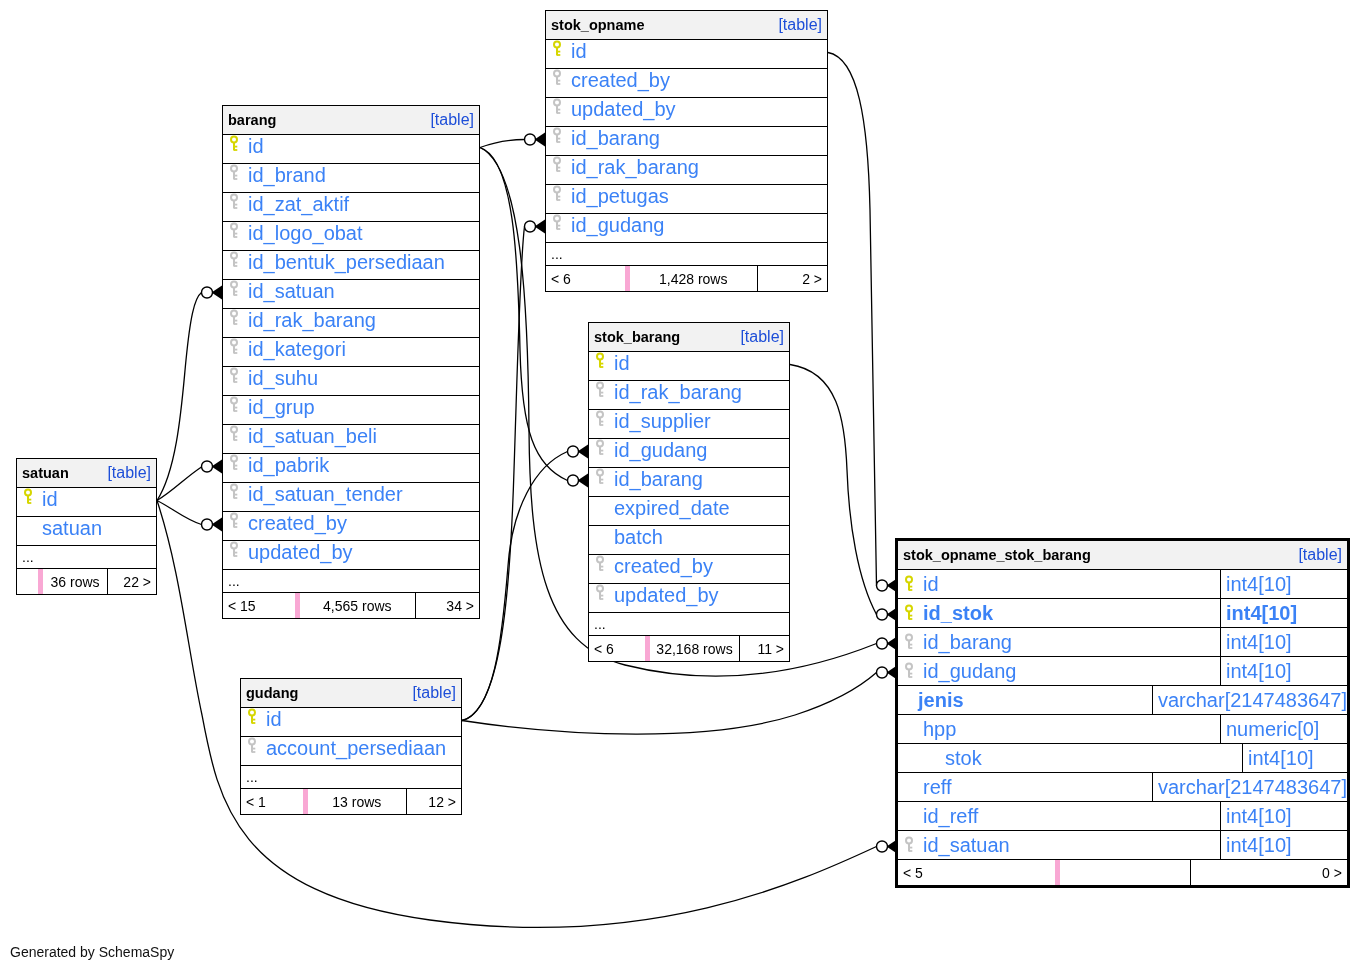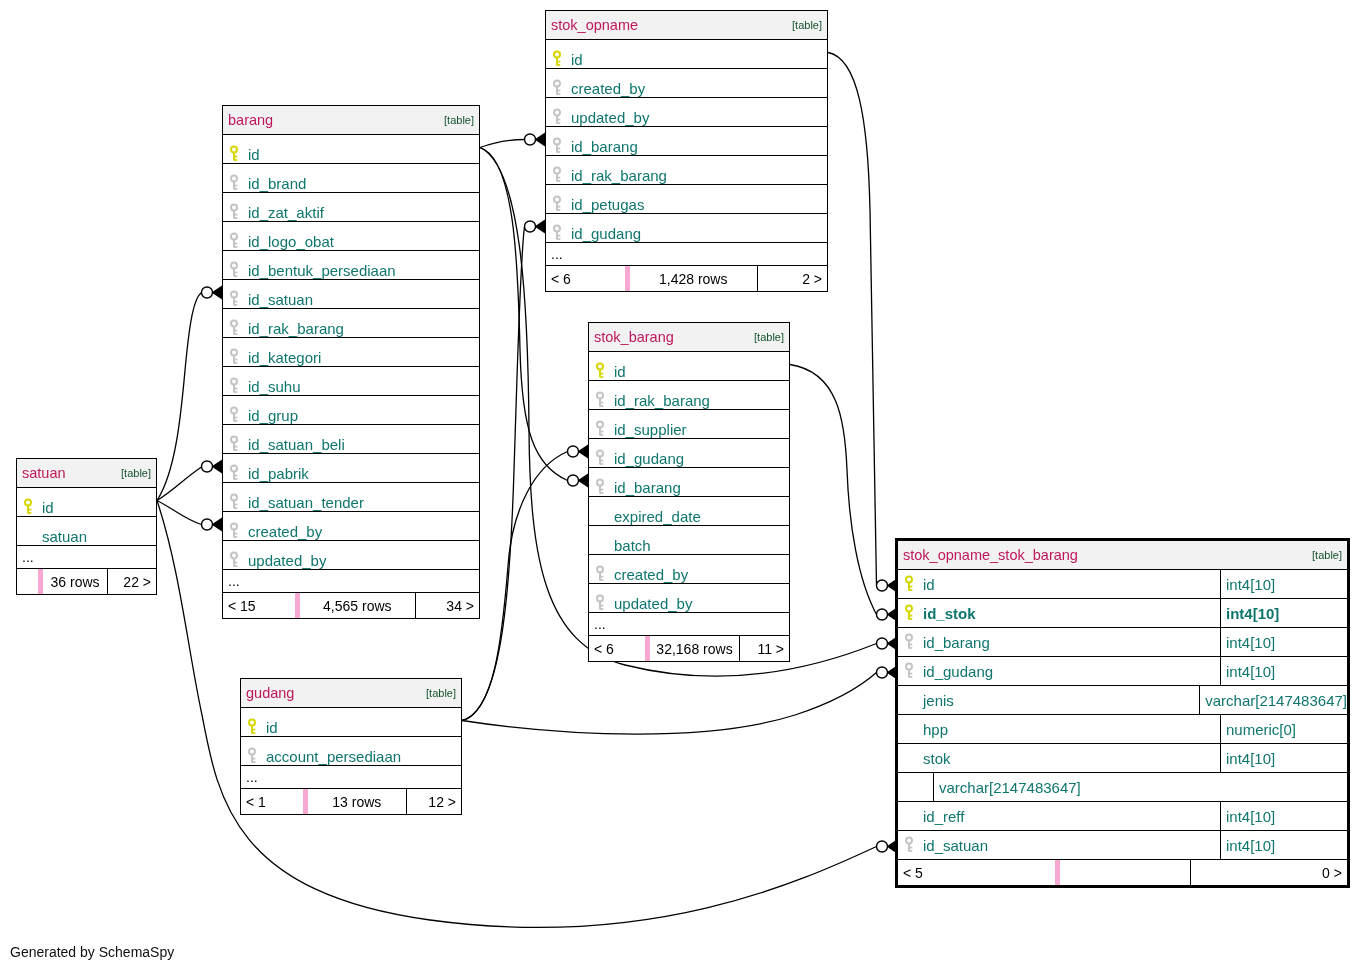--- a/index.html
+++ b/index.html
@@ -3,24 +3,24 @@
 <meta charset="utf-8">
 <style>
   html,body{margin:0;padding:0;background:#fff;}
   .canvas{position:relative;width:1367px;height:974px;background:#ffffff;
           font-family:"Liberation Sans",sans-serif;overflow:hidden;}
   #edges{position:absolute;left:0;top:0;width:1367px;height:974px;}
   .table{position:absolute;background:#fff;border:1.5px solid #000;box-sizing:border-box;}
   .table.emph{border:3px solid #000;}
   .hdr{height:28px;display:flex;align-items:center;background:#f2f2f2;
        padding:0 5px;box-sizing:border-box;}
-  .hdr .title{font-weight:normal;font-size:14.5px;color:#be185d;}
-  .hdr .tag{margin-left:auto;font-size:11px;color:#14532d;}
-  .row{height:29px;display:flex;align-items:flex-end;border-top:1px solid #000;
-       padding-left:5px;box-sizing:border-box;font-size:15px;color:#0f766e;}
+  .hdr .title{font-weight:bold;font-size:14.5px;color:#000000;}
+  .hdr .tag{margin-left:auto;font-size:16px;color:#1d4ed8;}
+  .row{height:29px;display:flex;align-items:flex-start;border-top:1px solid #000;
+       padding-left:5px;box-sizing:border-box;font-size:20px;color:#3b82f6;}
   .row .ic{width:20px;display:inline-flex;align-items:center;flex:0 0 20px;}
   .row .cname{white-space:nowrap;}
   .namecell{display:flex;align-items:center;box-sizing:border-box;height:100%;}
   .typecell{flex:1;border-left:1px solid #000;height:100%;display:flex;align-items:center;
             padding-left:5px;box-sizing:border-box;white-space:nowrap;margin-left:35px;}
   .dots{height:23px;display:flex;align-items:center;border-top:1px solid #000;
         padding-left:5px;box-sizing:border-box;font-size:14px;}
   .foot{height:26px;display:flex;border-top:1px solid #000;box-sizing:border-box;font-size:14px;}
   .foot .fc{display:flex;align-items:center;box-sizing:border-box;height:100%;}
   .foot .fl{width:28%;padding-left:5px;}
@@ -565,41 +565,45 @@
                 <line x1="6" y1="7.6" x2="6" y2="15.6" stroke="#c4c4c4" stroke-width="2"></line>
                 <line x1="6" y1="11.6" x2="9.3" y2="11.6" stroke="#c4c4c4" stroke-width="1.8"></line>
                 <line x1="6" y1="15" x2="9.3" y2="15" stroke="#c4c4c4" stroke-width="1.8"></line>
               </svg>
             </span>
             <span class="cname">id_gudang</span>
           </span>
           <span class="typecell">int4[10]</span>
         </div>
         <div class="row" style="padding-left:0;">
-          <span class="namecell" style="width:287px;padding-left:5px;">
+          <span class="namecell" style="width:287px;font-weight:bold;">
             <span class="ic"></span>
             <span class="cname">jenis</span>
           </span>
           <span class="typecell">varchar[2147483647]</span>
         </div>
         <div class="row" style="padding-left:0;">
           <span class="namecell" style="width:287px;padding-left:5px;">
             <span class="ic"></span>
             <span class="cname">hpp</span>
           </span>
           <span class="typecell">numeric[0]</span>
         </div>
         <div class="row" style="padding-left:0;">
-          <span class="namecell" style="width:287px;padding-left:5px;">
+          <span class="namecell" style="width:287px;padding-left:5px;margin-left:22px;">
             <span class="ic"></span>
             <span class="cname">stok</span>
           </span>
           <span class="typecell">int4[10]</span>
         </div>
         <div class="row" style="padding-left:0;">
+          <span class="namecell" style="width:287px;padding-left:5px;">
+            <span class="ic"></span>
+            <span class="cname">reff</span>
+          </span>
           <span class="typecell">varchar[2147483647]</span>
         </div>
         <div class="row" style="padding-left:0;">
           <span class="namecell" style="width:287px;padding-left:5px;">
             <span class="ic"></span>
             <span class="cname">id_reff</span>
           </span>
           <span class="typecell">int4[10]</span>
         </div>
         <div class="row" style="padding-left:0;">

